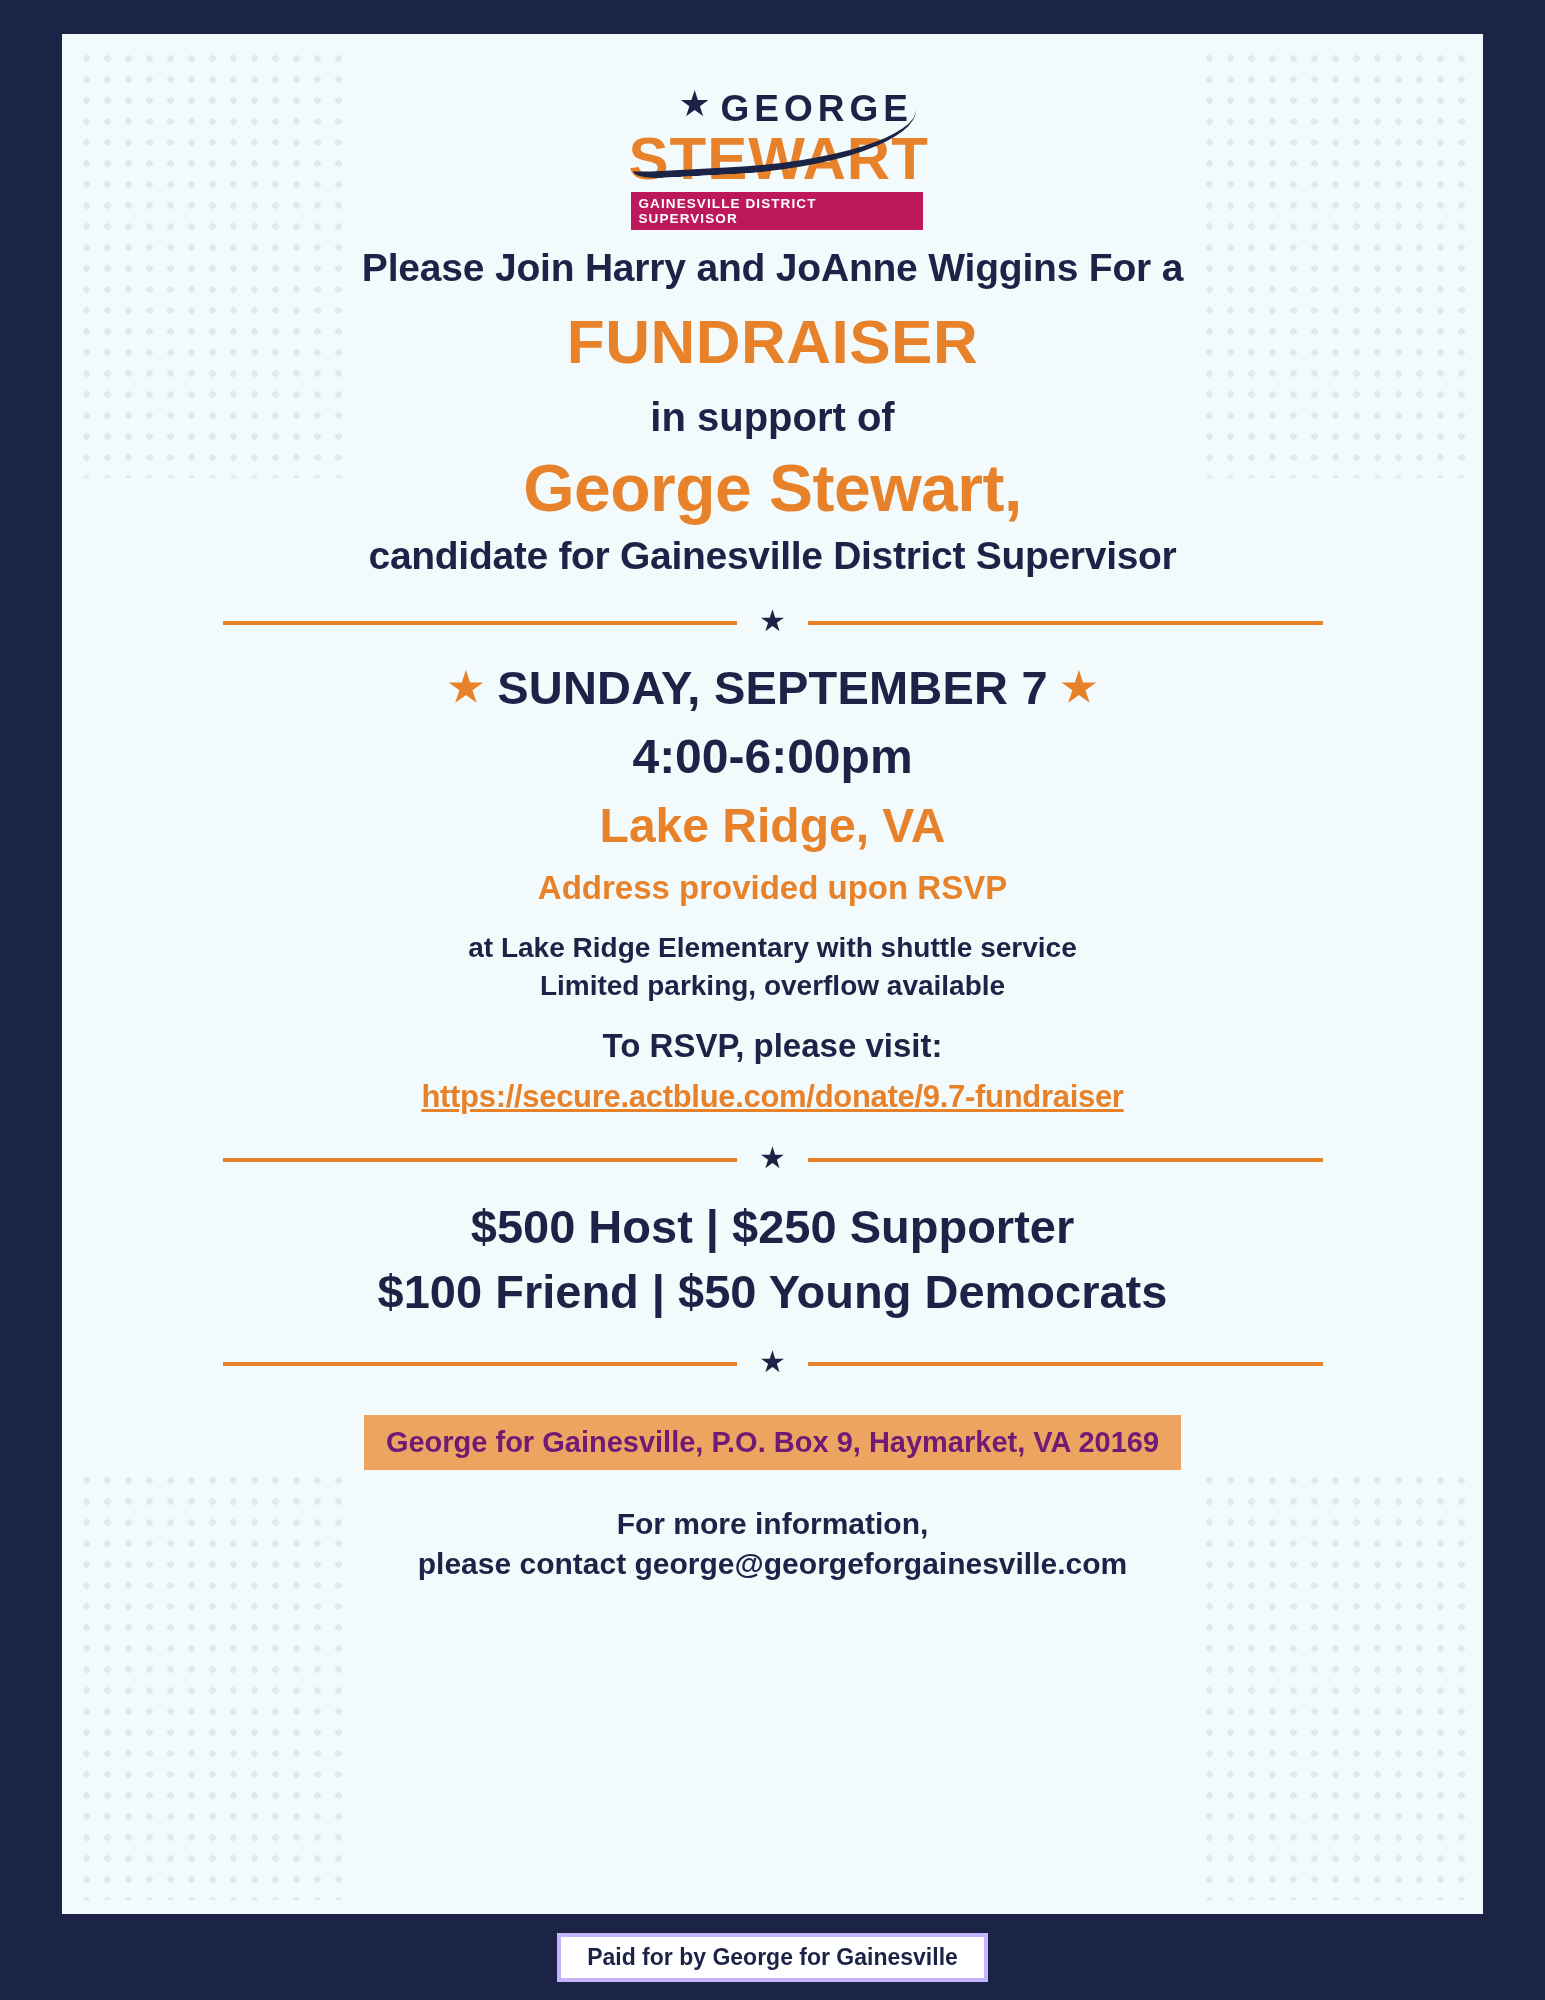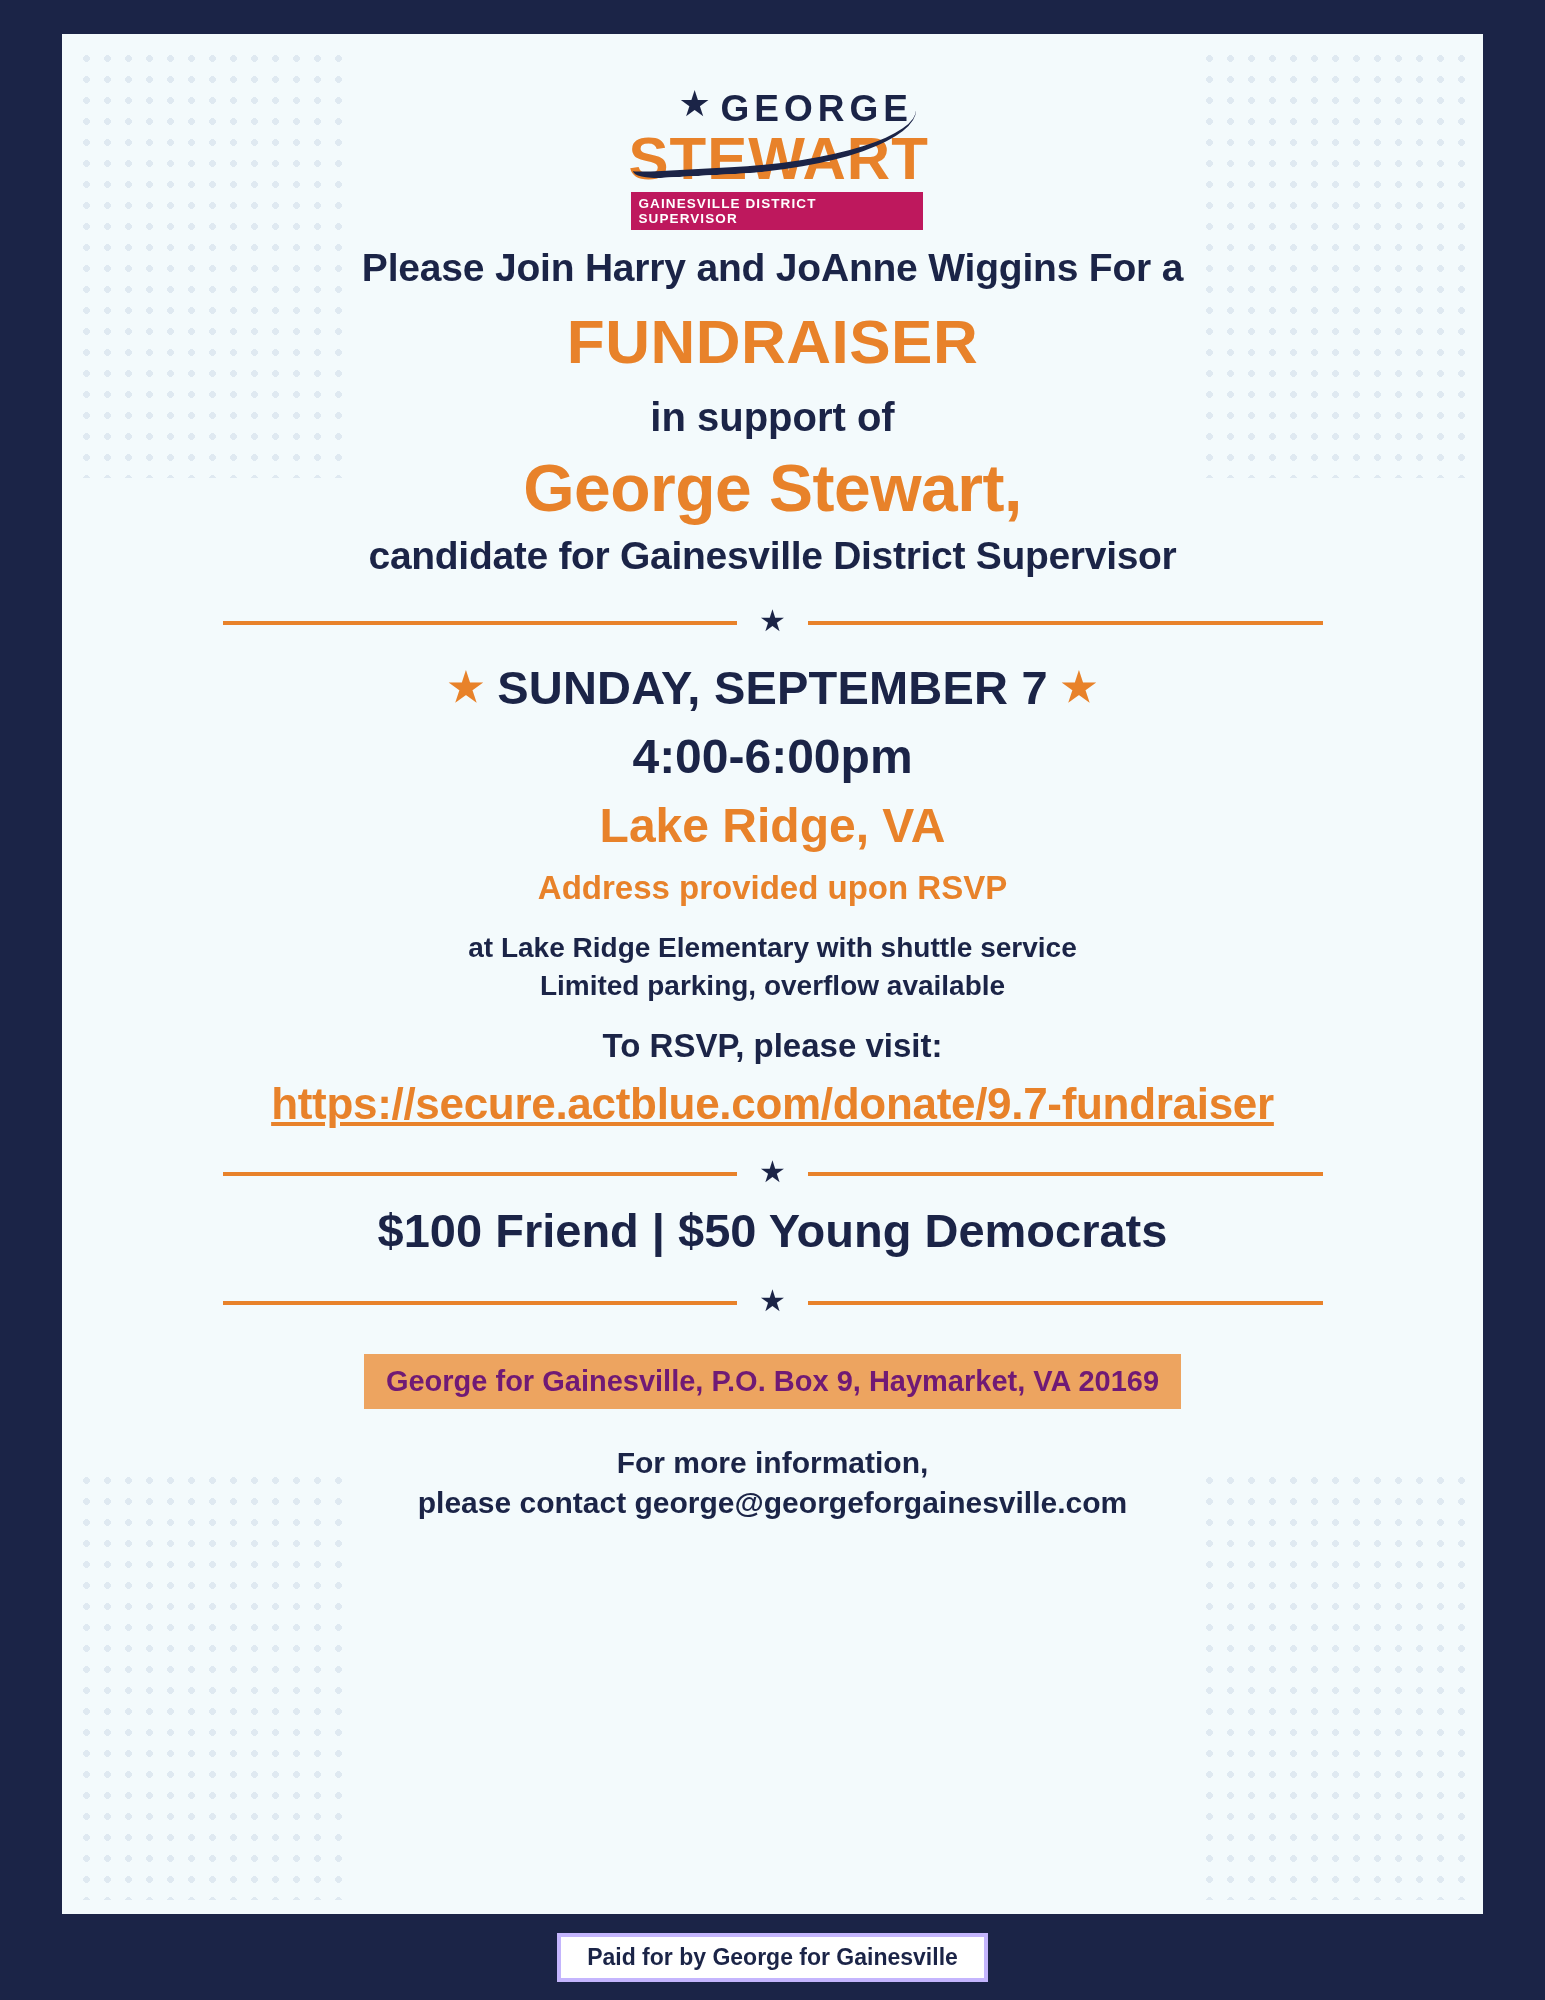--- a/index.html
+++ b/index.html
@@ -190,21 +190,21 @@
     line-height: 1.35;
   }
   .line-rsvp {
     font-size: 33px;
     font-weight: 700;
     color: #1b2447;
     margin-top: 22px;
   }
   .line-url {
     display: inline-block;
-    font-size: 44px;
+    font-size: 31px;
     font-weight: 700;
     color: #e8822a;
     text-decoration: underline;
     margin-top: 14px;
     letter-spacing: -.3px;
   }
 
   
   .levels1 {
     font-size: 47px;
@@ -314,20 +314,21 @@
       <a class="line-url" href="#">https://secure.actblue.com/donate/9.7-fundraiser</a>
 
       
       <div class="divider">
         <div class="bar"></div>
         <div class="star">★</div>
         <div class="bar"></div>
       </div>
 
       
+      <div class="levels1">$500 Host | $250 Supporter</div>
       <div class="levels2">$100 Friend | $50 Young Democrats</div>
 
       
       <div class="divider">
         <div class="bar"></div>
         <div class="star">★</div>
         <div class="bar"></div>
       </div>
 
       

